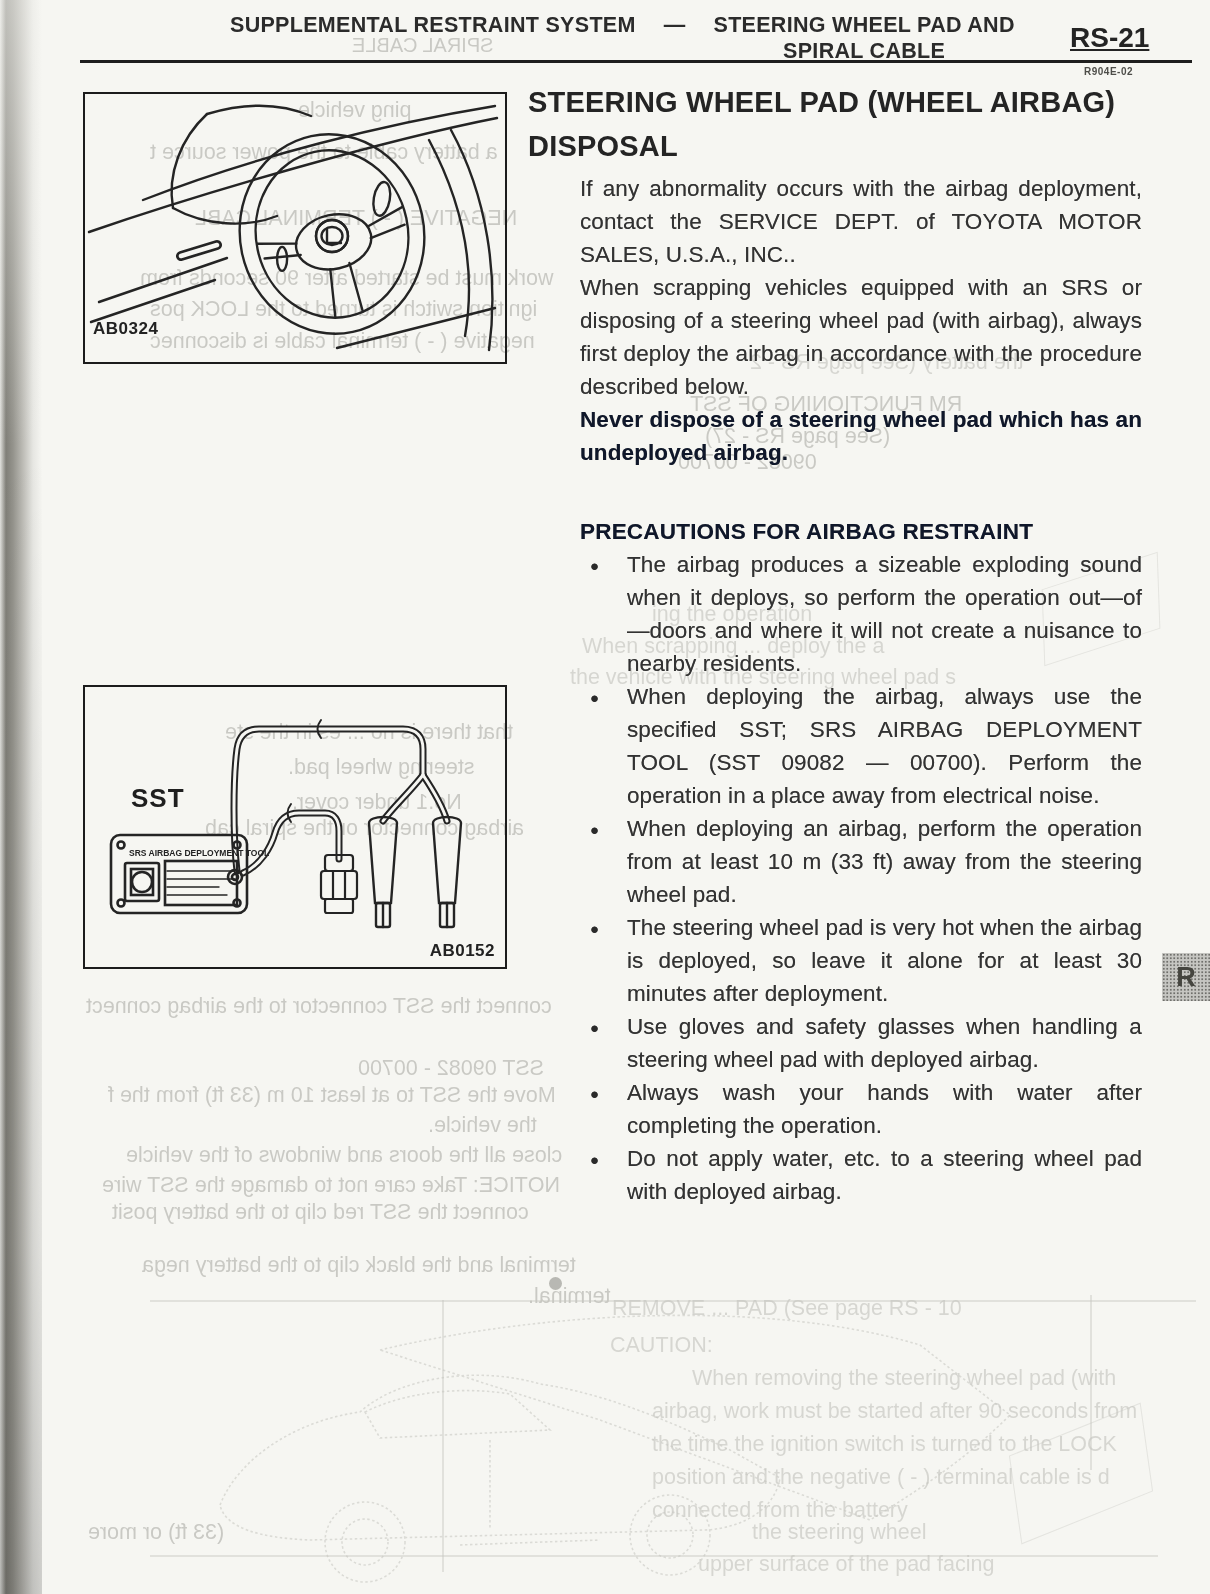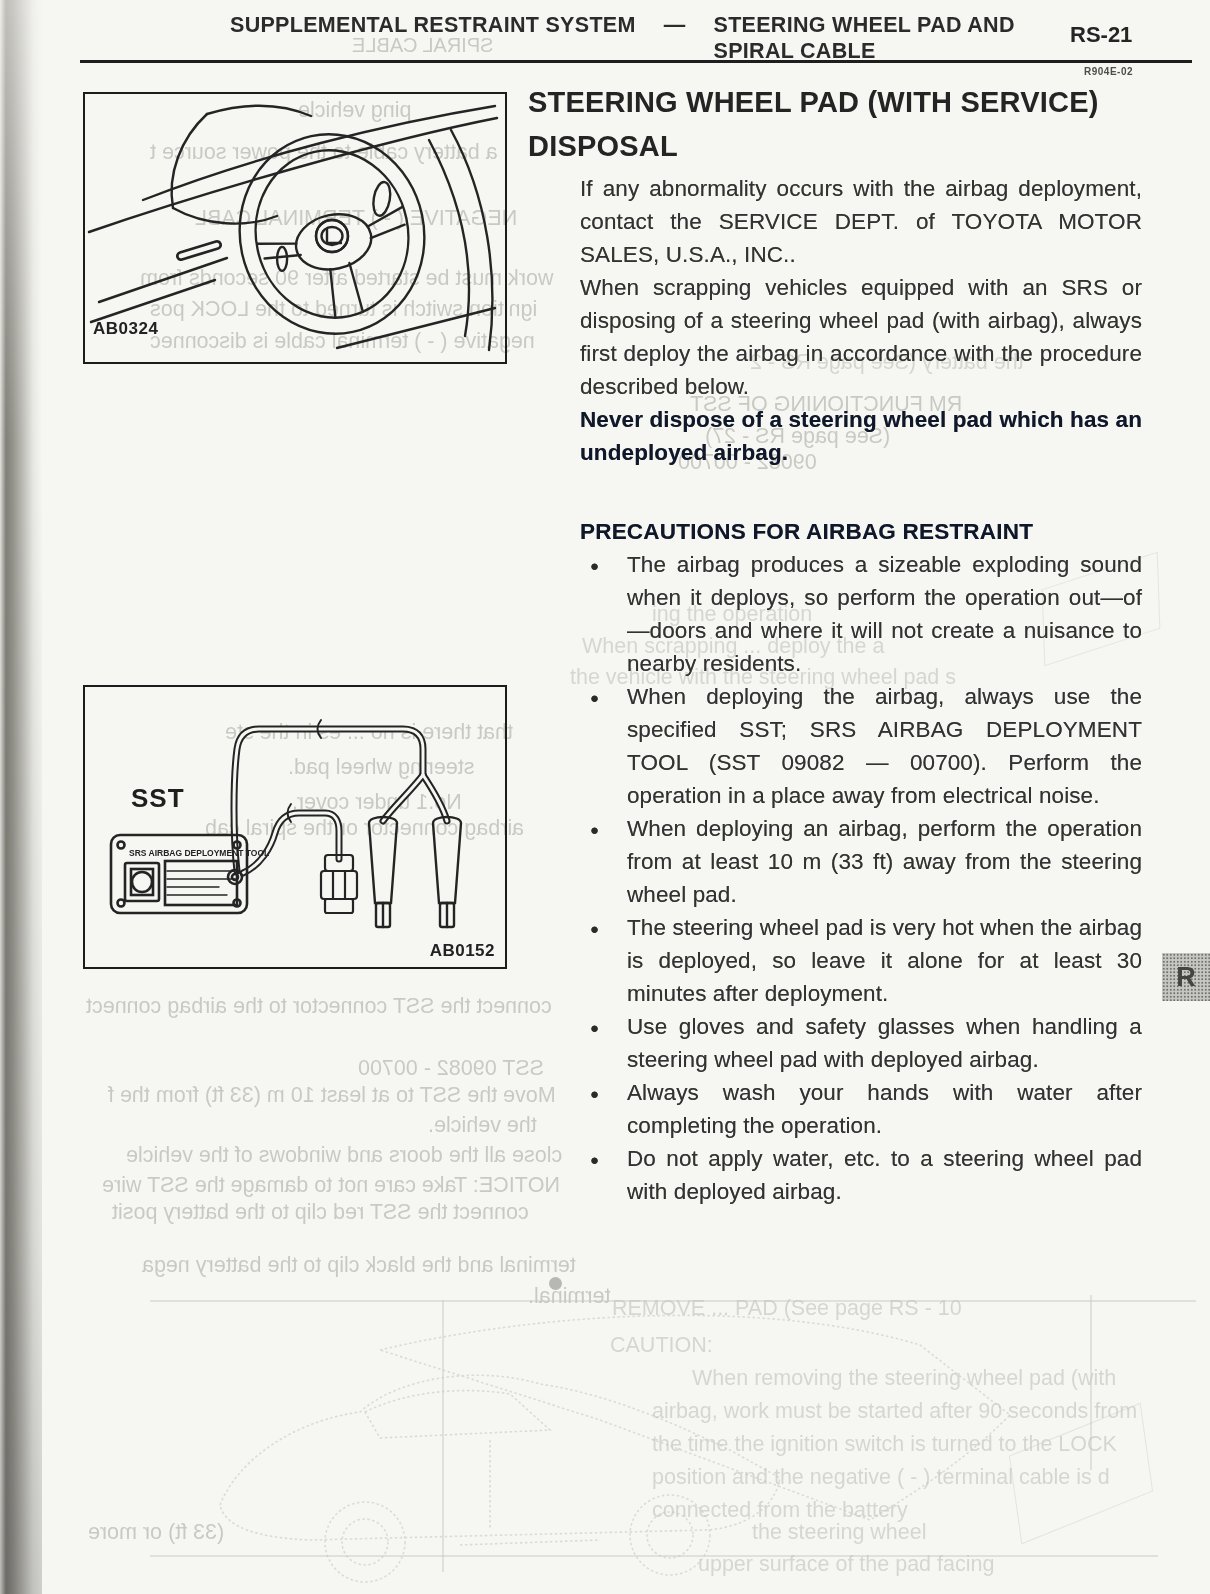--- a/index.html
+++ b/index.html
@@ -6,22 +6,22 @@
   .page{position:relative;width:1210px;height:1594px;background:#f6f6f2;overflow:hidden;
         font-family:"Liberation Sans",sans-serif;color:#2e2e2e;}
   
   .scan-edge{position:absolute;left:0;top:0;bottom:0;width:42px;z-index:4;pointer-events:none;
     background:linear-gradient(to right,#e2e2de 0px,#807f78 6px,#94938c 13px,#bdbcb6 23px,#e6e6e2 33px,rgba(246,246,242,0) 42px);}
   .scan-edge:after{content:"";position:absolute;inset:0;
     background:linear-gradient(to bottom,rgba(246,246,242,.55),rgba(0,0,0,0) 28%,rgba(0,0,0,.08) 78%,rgba(0,0,0,.16));}
   
   .hdr{position:absolute;left:230px;top:12px;display:flex;gap:28px;z-index:3;white-space:nowrap;
        font-weight:bold;font-size:21.5px;line-height:26px;color:#2b2b2b;letter-spacing:.3px;}
-  .hdr .topic{display:flex;flex-direction:column;align-items:flex-start;}
-  .pageno{position:absolute;left:1070px;top:22px;font-weight:bold;font-size:22px;color:#242424;z-index:3;}
+  .hdr .topic{display:flex;flex-direction:column;align-items:center;}
+  .pageno{position:absolute;left:1070px;top:22px;font-weight:bold;font-size:28px;color:#242424;z-index:3;text-decoration:underline;}
   .rule{position:absolute;left:80px;width:1112px;top:60px;height:3px;background:#1e1e1e;z-index:3;}
   
   .fig{position:absolute;border:2.5px solid #1c1c1c;z-index:2;}
   .fig1{left:83px;top:92px;width:420px;height:268px;}
   .fig2{left:83px;top:685px;width:420px;height:280px;}
   .fig svg{position:absolute;left:0;top:0;}
   .figlab{position:absolute;font-size:17px;font-weight:bold;color:#222;letter-spacing:.5px;}
   .lab1{left:8px;bottom:23px;}
   .lab2{right:10px;bottom:6px;}
   .sst-callout{position:absolute;left:46px;top:96px;font-size:26px;font-weight:bold;letter-spacing:1px;color:#1f1f1f;}
@@ -215,21 +215,21 @@
         </g>
         <text x="44" y="169" font-size="8.5" font-weight="bold" stroke="none" fill="#242424">SRS AIRBAG DEPLOYMENT TOOL</text>
       </g>
     </svg>
     <div class="sst-callout">SST</div>
     <div class="figlab lab2">AB0152</div>
   </div>
 
   <div class="code">R904E-02</div>
   <div class="title">
-    <div>STEERING WHEEL PAD (WITH SERVICE)</div>
+    <div>STEERING WHEEL PAD (WHEEL AIRBAG)</div>
     <div>DISPOSAL</div>
   </div>
 
   <div class="col">
     <p>If any abnormality occurs with the airbag deployment, contact the SERVICE DEPT. of TOYOTA MOTOR SALES, U.S.A., INC..</p>
     <p>When scrapping vehicles equipped with an SRS or disposing of a steering wheel pad (with airbag), always first deploy the airbag in accordance with the procedure described below.</p>
     <p class="bold">Never dispose of a steering wheel pad which has an undeployed airbag.</p>
 
     <div class="sechead">PRECAUTIONS FOR AIRBAG RESTRAINT</div>
 

